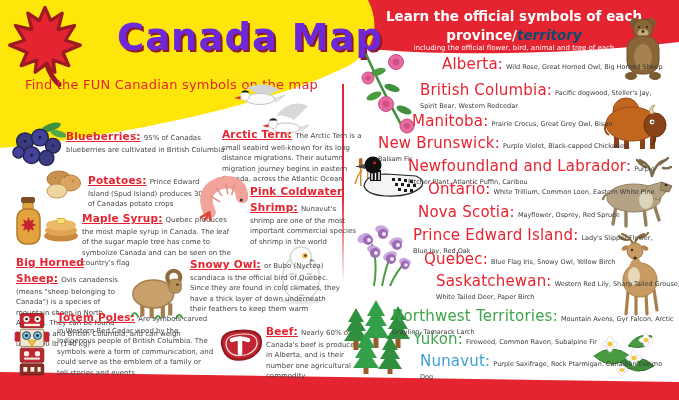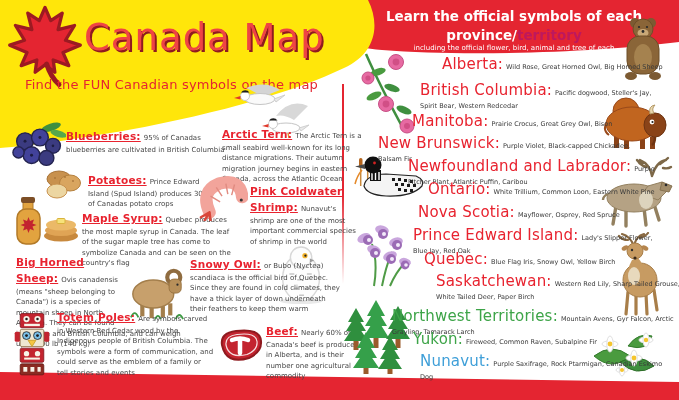--- a/index.html
+++ b/index.html
@@ -1,27 +1,27 @@
 <!DOCTYPE html>
 <html><head>
 <meta charset="utf-8">
 <style>
   html,body{margin:0;padding:0;background:#fff;}
   .poster{position:relative;width:679px;height:400px;background:#fff;overflow:hidden;
           font-family:"DejaVu Sans","Liberation Sans",sans-serif;}
   .abs{position:absolute;}
   svg.ic{position:absolute;}
-  .title{position:absolute;font-size:37px;font-weight:normal;color:#ef4444;letter-spacing:1px;
-         text-shadow:2px 2px 0 #8f1a1f;white-space:nowrap;}
+  .title{position:absolute;font-size:37px;font-weight:bold;color:#6d28d9;letter-spacing:1px;
+         text-shadow:2px 2px 0 #8f1a1f;white-space:nowrap;margin-left:33px;}
   .lsub{position:absolute;font-size:13px;font-weight:normal;color:#e42531;letter-spacing:.2px;}
   .item{position:absolute;font-size:7px;line-height:1.5;color:#474747;}
   .ilabel{color:#e8232f;font-weight:bold;font-size:10.5px;letter-spacing:.2px;padding-right:3px;text-decoration:underline;}
   .rheader{position:absolute;left:352px;top:6px;width:324px;text-align:center;}
   .ht{font-size:13.5px;font-weight:bold;color:#fff;}
-  .ht.accent{color:#be185d;}
+  .ht.accent{color:#0c4a6e;font-style:italic;}
   .hsub{font-size:7px;color:#fff;margin-top:0;}
   .prov{position:absolute;font-size:6.5px;line-height:1.5;color:#3a3a3a;}
   .pname{font-weight:normal;font-size:15px;color:#e8232f;letter-spacing:.2px;padding-right:3px;}
   .pname.green{color:#3da448;}
   .pname.blue{color:#3f9fd8;}
   .divider{position:absolute;left:342px;top:84px;width:2px;height:200px;
            background:linear-gradient(#e42531 55%,rgba(228,37,49,0));}
 </style>
 </head>
 <body>

